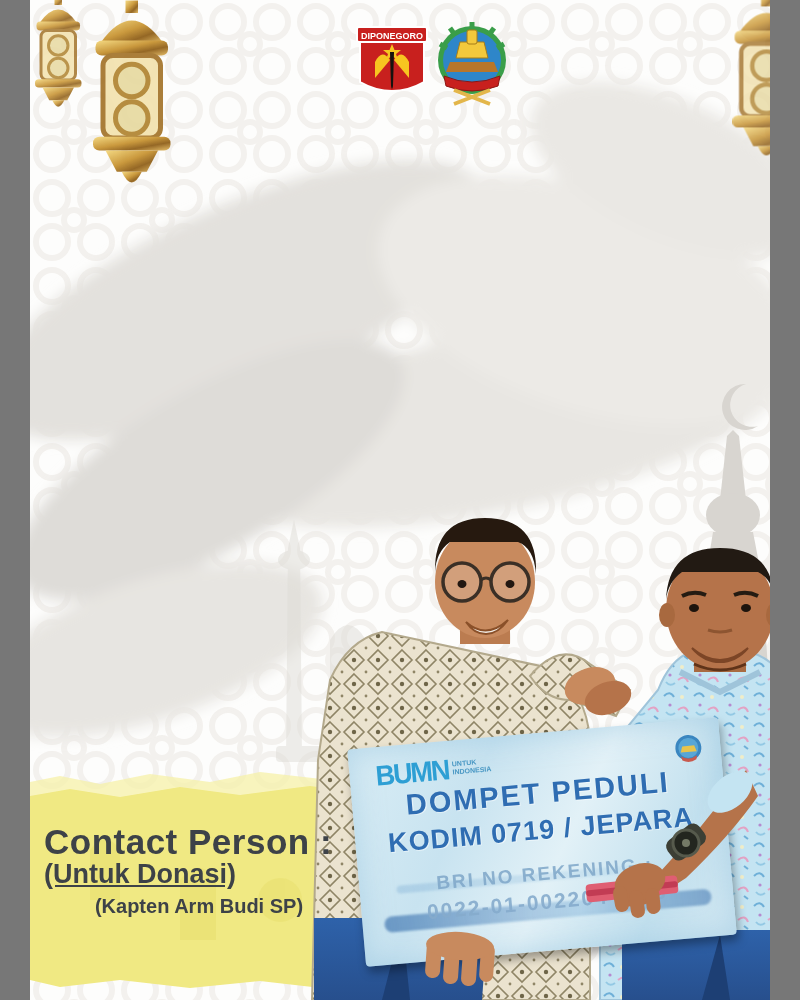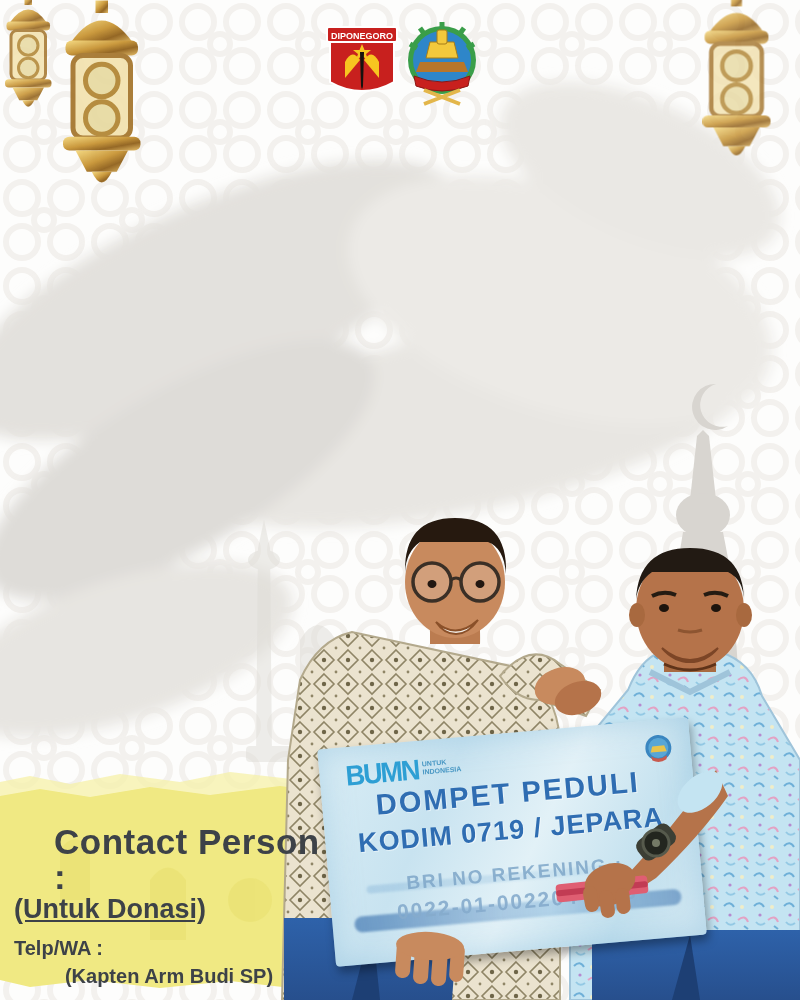--- a/index.html
+++ b/index.html
@@ -1,17 +1,17 @@
 <!DOCTYPE html>
 <html><head>
 <meta charset="utf-8">
 <style>
   html,body{margin:0;padding:0;}
   body{font-family:"Liberation Sans",sans-serif;background:#777;}
-  .poster{position:relative;width:800px;height:1000px;margin:0 auto;overflow:hidden;background:#fdfdfc;}
+  .poster{position:relative;width:740px;height:1000px;margin:0 auto;overflow:hidden;background:#fdfdfc;}
   .abs{position:absolute;}
   svg{display:block;}
 
   
   .title-line{
     position:absolute;left:0;width:800px;text-align:center;
     font-weight:900;font-size:130px;letter-spacing:3px;line-height:1;
     color:#f8ee15;
     transform:scaleY(1.22);transform-origin:top center;
     text-shadow:4px 5px 0 #171717,9px 11px 14px rgba(0,0,0,.45), -2px 2px 0 #20201a;
@@ -31,21 +31,21 @@
   }
 
   
   .description{
     position:absolute;top:504px;left:10px;width:370px;
     font-weight:800;font-size:30px;line-height:32.5px;color:#131313;
   }
 
   
   .contact{position:absolute;left:14px;top:824px;width:310px;color:#3d4248;z-index:30;}
-  .contact .heading{font-size:35px;font-weight:900;letter-spacing:.5px;line-height:1.0;margin-left:40px;}
+  .contact .heading{font-size:35px;font-weight:900;letter-spacing:.5px;line-height:1.0;}
   .contact .subheading{font-size:27px;font-weight:800;line-height:1.15;text-decoration:underline;}
   .contact .phone-label{font-size:20px;font-weight:800;margin-top:12px;}
   .contact .phone-number{font-size:24px;font-weight:800;margin-top:4px;}
   .contact .person-name{font-size:20px;font-weight:800;margin-top:5px;text-align:center;}
 
   
   .check{
     position:absolute;left:326px;top:733px;width:372px;height:218px;z-index:20;
     transform:rotate(-5deg);transform-origin:center;
     background:linear-gradient(120deg,#d9edf5 0%,#c8e3f0 30%,#e2f1f7 55%,#c2e0ee 80%,#d4e9f3 100%);
@@ -305,17 +305,16 @@
       <rect x="414" y="942" width="15" height="42" rx="7" transform="rotate(4 421 963)"></rect>
       <rect x="432" y="944" width="15" height="42" rx="7" transform="rotate(4 439 965)"></rect>
       <rect x="450" y="944" width="14" height="38" rx="7" transform="rotate(4 457 963)"></rect>
       <ellipse cx="430" cy="946" rx="34" ry="14" transform="rotate(4 430 946)"></ellipse>
     </g>
   </svg>
 
   <div class="contact">
     <div class="heading">Contact Person :</div>
     <div class="subheading">(Untuk Donasi)</div>
-    <div class="phone-label">Telp/WA :</div>
     <div class="person-name">(Kapten Arm Budi SP)</div>
   </div>
 
 </div>
 
 </body></html>

